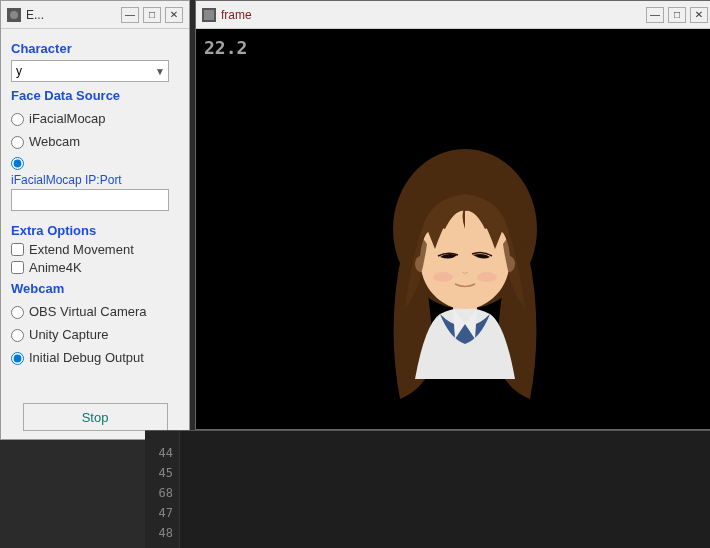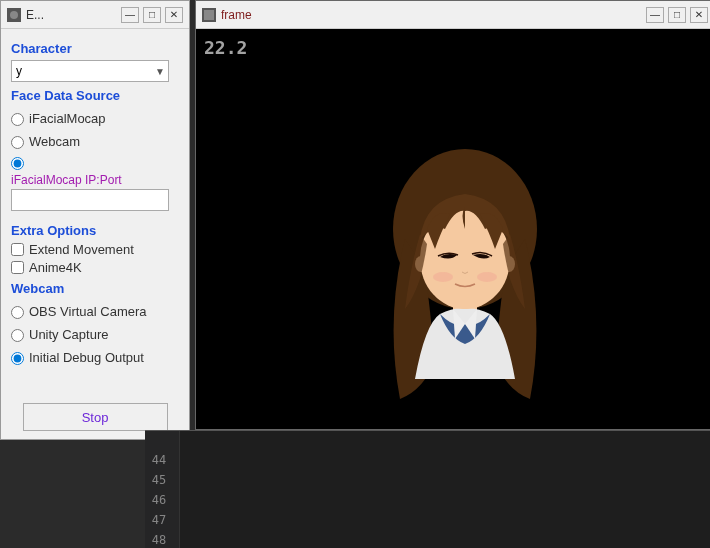--- a/index.html
+++ b/index.html
@@ -136,21 +136,21 @@
       margin-top: 8px;
     }
 
     .radio-row input[type="radio"] {
       accent-color: #0078d7;
       cursor: pointer;
     }
 
     .ip-label {
       font-size: 12px;
-      color: #a21caf;
+      color: #1d4ed8;
       margin-bottom: 2px;
     }
 
     .ip-input {
       width: 158px;
       height: 22px;
       border: 1px solid #aaa;
       background: #fff;
       font-size: 12px;
       padding: 0 4px;
@@ -176,21 +176,21 @@
       justify-content: center;
     }
 
     .stop-btn {
       width: 145px;
       height: 28px;
       background: #f0f0f0;
       border: 1px solid #aaa;
       font-size: 13px;
       cursor: pointer;
-      color: #6d28d9;
+      color: #0f766e;
     }
 
     
     .right-panel {
       width: 520px;
       height: 430px;
       background: #1e1e1e;
       border: 1px solid #666;
       position: absolute;
       top: 0;
@@ -269,22 +269,22 @@
       display: flex;
       flex-direction: row;
     }
 
     .line-numbers {
       width: 35px;
       background: #252526;
       border-right: 1px solid #333;
       display: flex;
       flex-direction: column;
-      align-items: center;
-      padding: 20px 6px 0 0;
+      align-items: flex-end;
+      padding: 13px 6px 0 0;
       gap: 2px;
     }
 
     .line-num {
       font-size: 12px;
       color: #858585;
       font-family: monospace;
       line-height: 18px;
     }
 
@@ -443,19 +443,19 @@
         <path d="M135 95 Q145 130 150 170 Q142 160 135 140 Q130 120 128 105Z" fill="#5a3515" opacity="0.7"></path>
       </svg>
     </div>
   </div>
 </div>
 
 <div class="bottom-panel">
   <div class="line-numbers">
     <span class="line-num">44</span>
     <span class="line-num">45</span>
-    <span class="line-num">46</span>
+    <span class="line-num">68</span>
     <span class="line-num">47</span>
     <span class="line-num">48</span>
   </div>
   <div class="terminal-content">
   </div>
 </div>
 
 </body></html>

